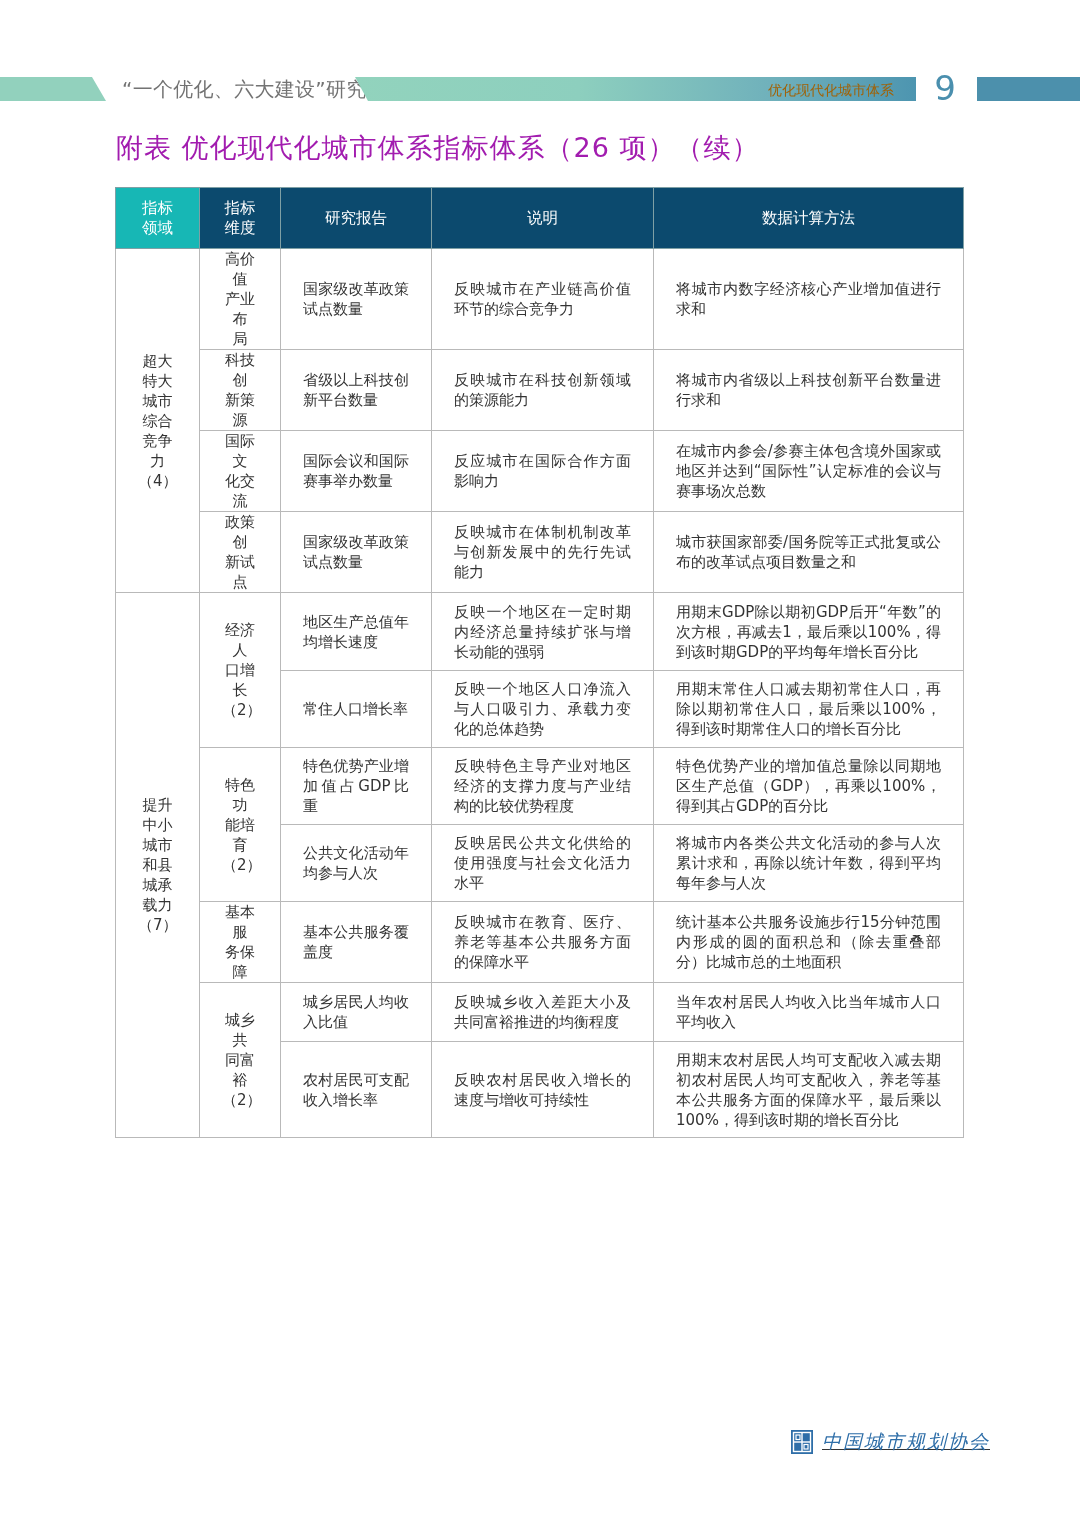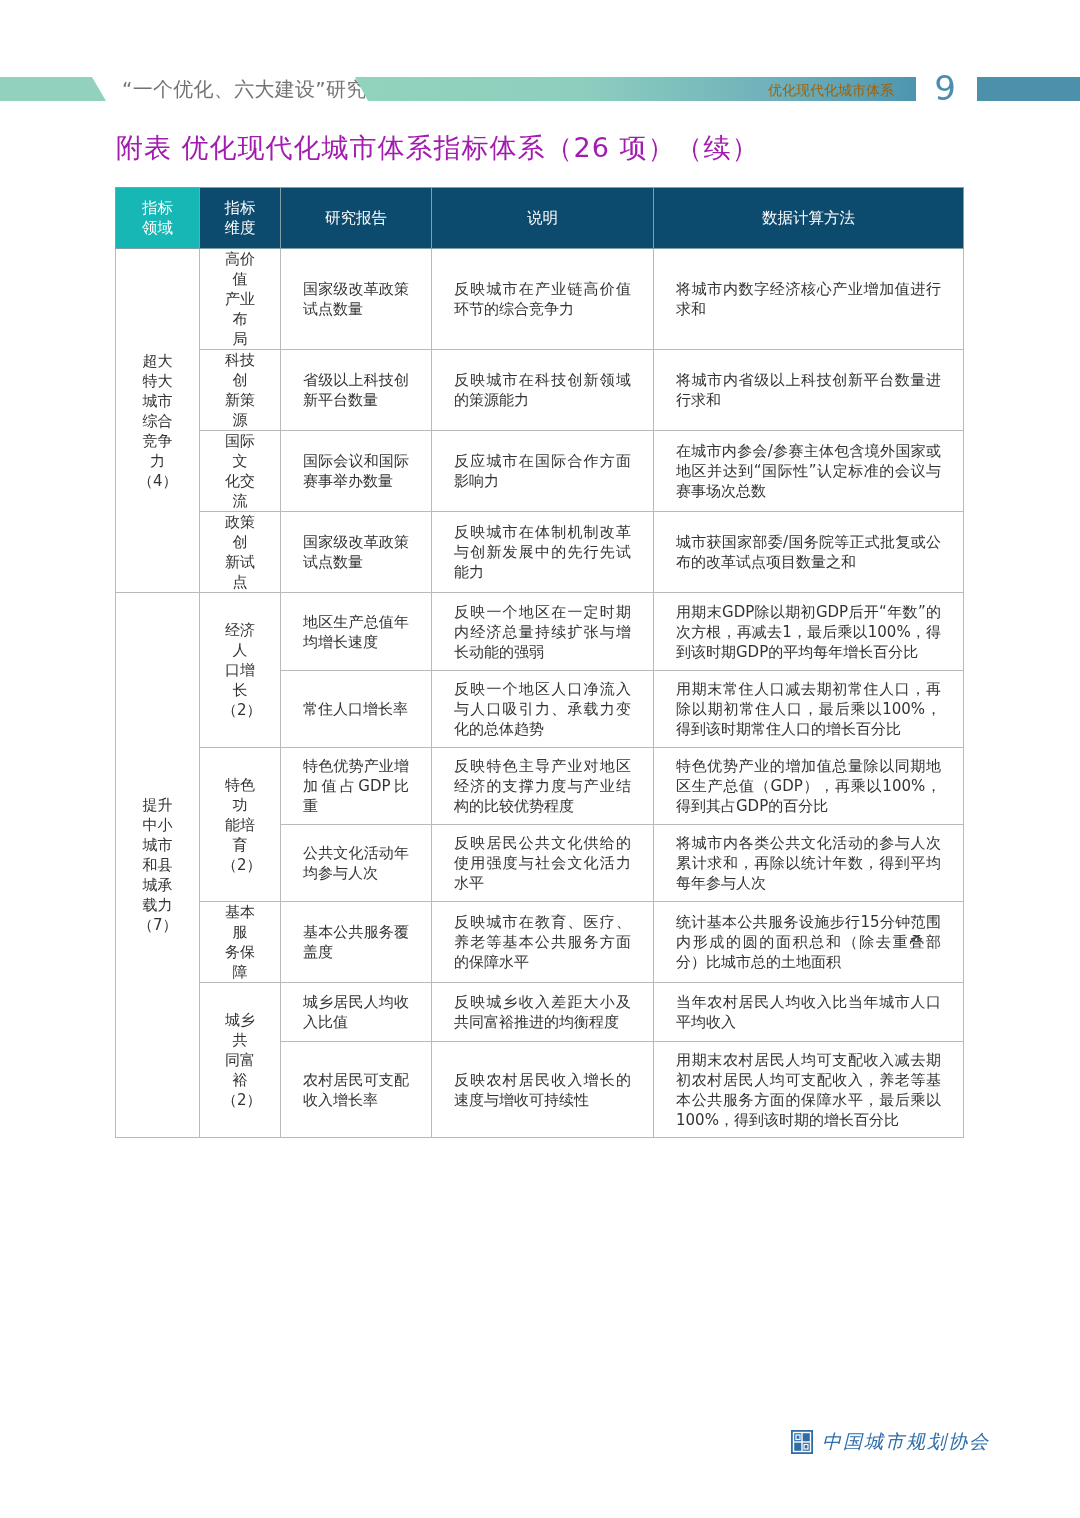--- a/index.html
+++ b/index.html
@@ -30,21 +30,21 @@
   table.ind th, table.ind td { border: 1px solid #b9b9b9; padding: 0 22px; vertical-align: middle; }
   table.ind th { height: 60px; color: #ffffff; font-weight: normal; font-size: 15.5px; text-align: center;
                  background: #0c4a6e; border-color: #7fa0a5; }
   table.ind th.first { background: #17b7b5; }
   td.domain, td.dim { text-align: center; }
   td.domain { padding: 0 4px; }
   td.txt { text-align: justify; }
   td.dim { padding: 0 3px; }
 
   
-  .logo { position: absolute; left: 791px; top: 1429px; display: flex; align-items: center; }
+  .logo { position: absolute; left: 791px; top: 1429px; display: flex; align-items: center; text-decoration: underline; }
   .logo-mark { width: 22px; height: 24px; }
   .logo-text { margin-left: 9px; font-family: "DejaVu Serif", serif; font-size: 19px; color: #2e6ea8;
                letter-spacing: 2px; font-style: italic; }
 </style>
 </head>
 <body>
 
 <div class="hdr-left"></div>
 <div class="hdr-report">“一个优化、六大建设”研究报告</div>
 <div class="hdr-mid"></div>

